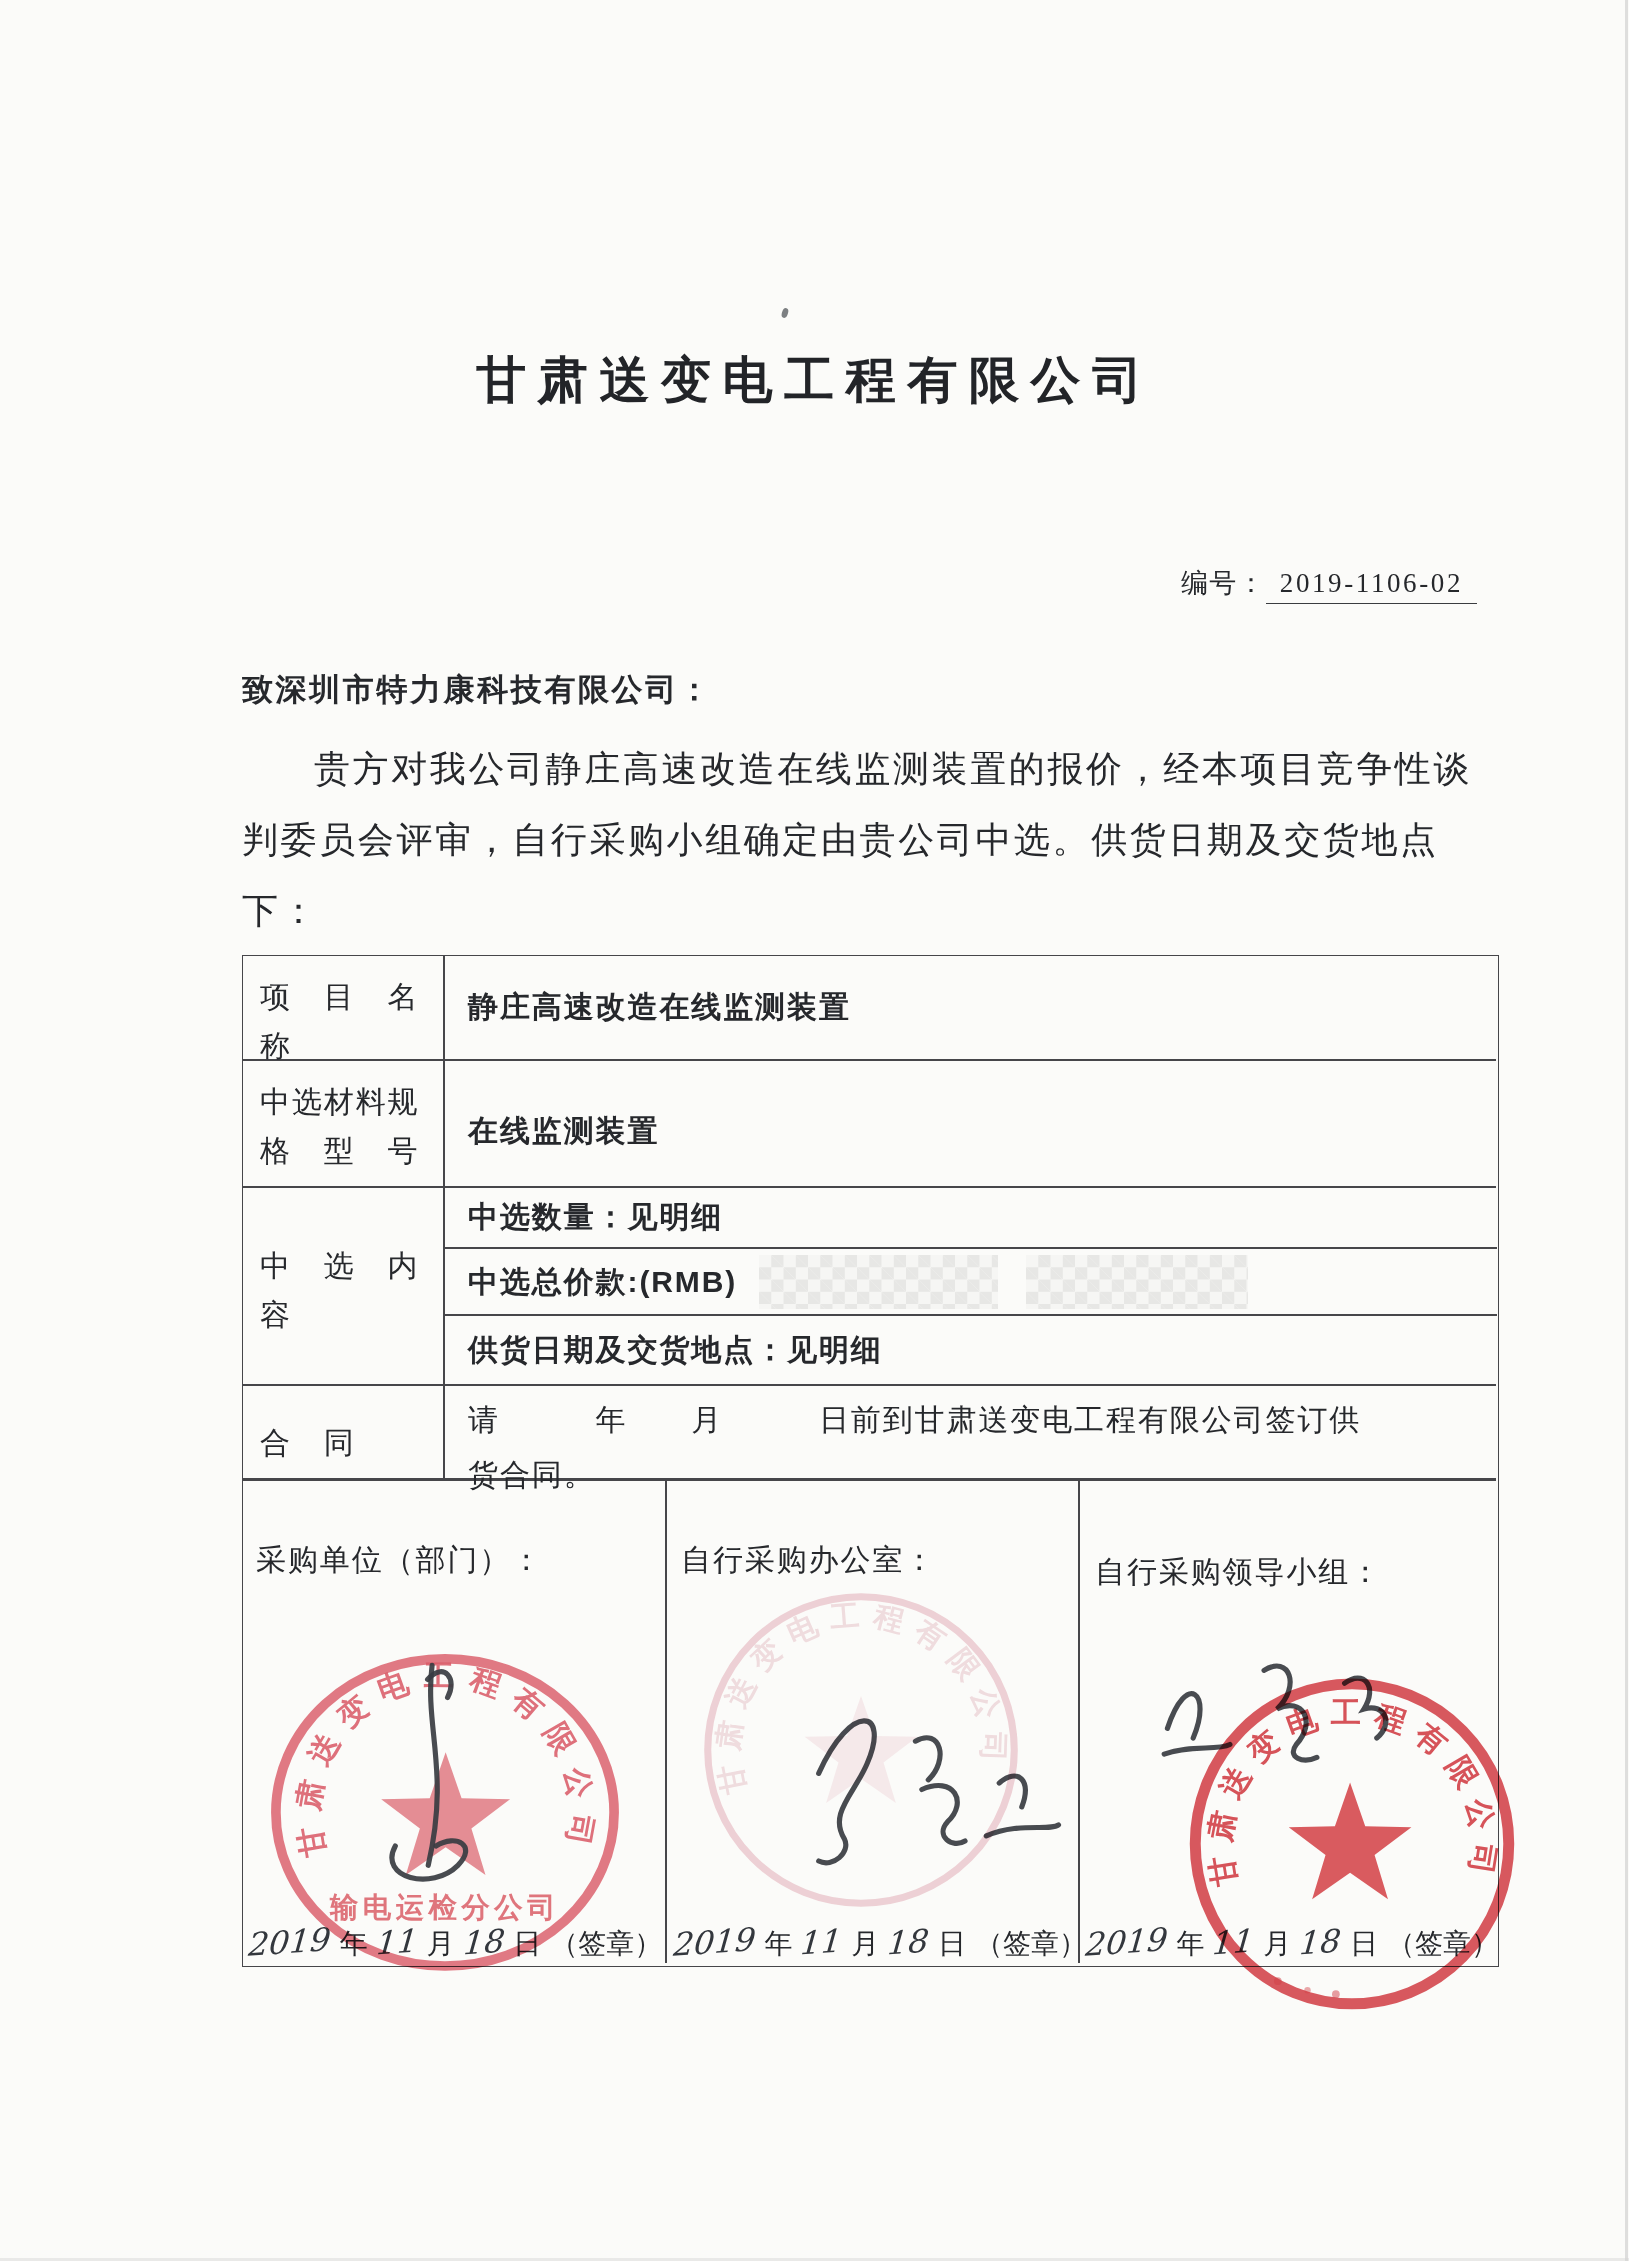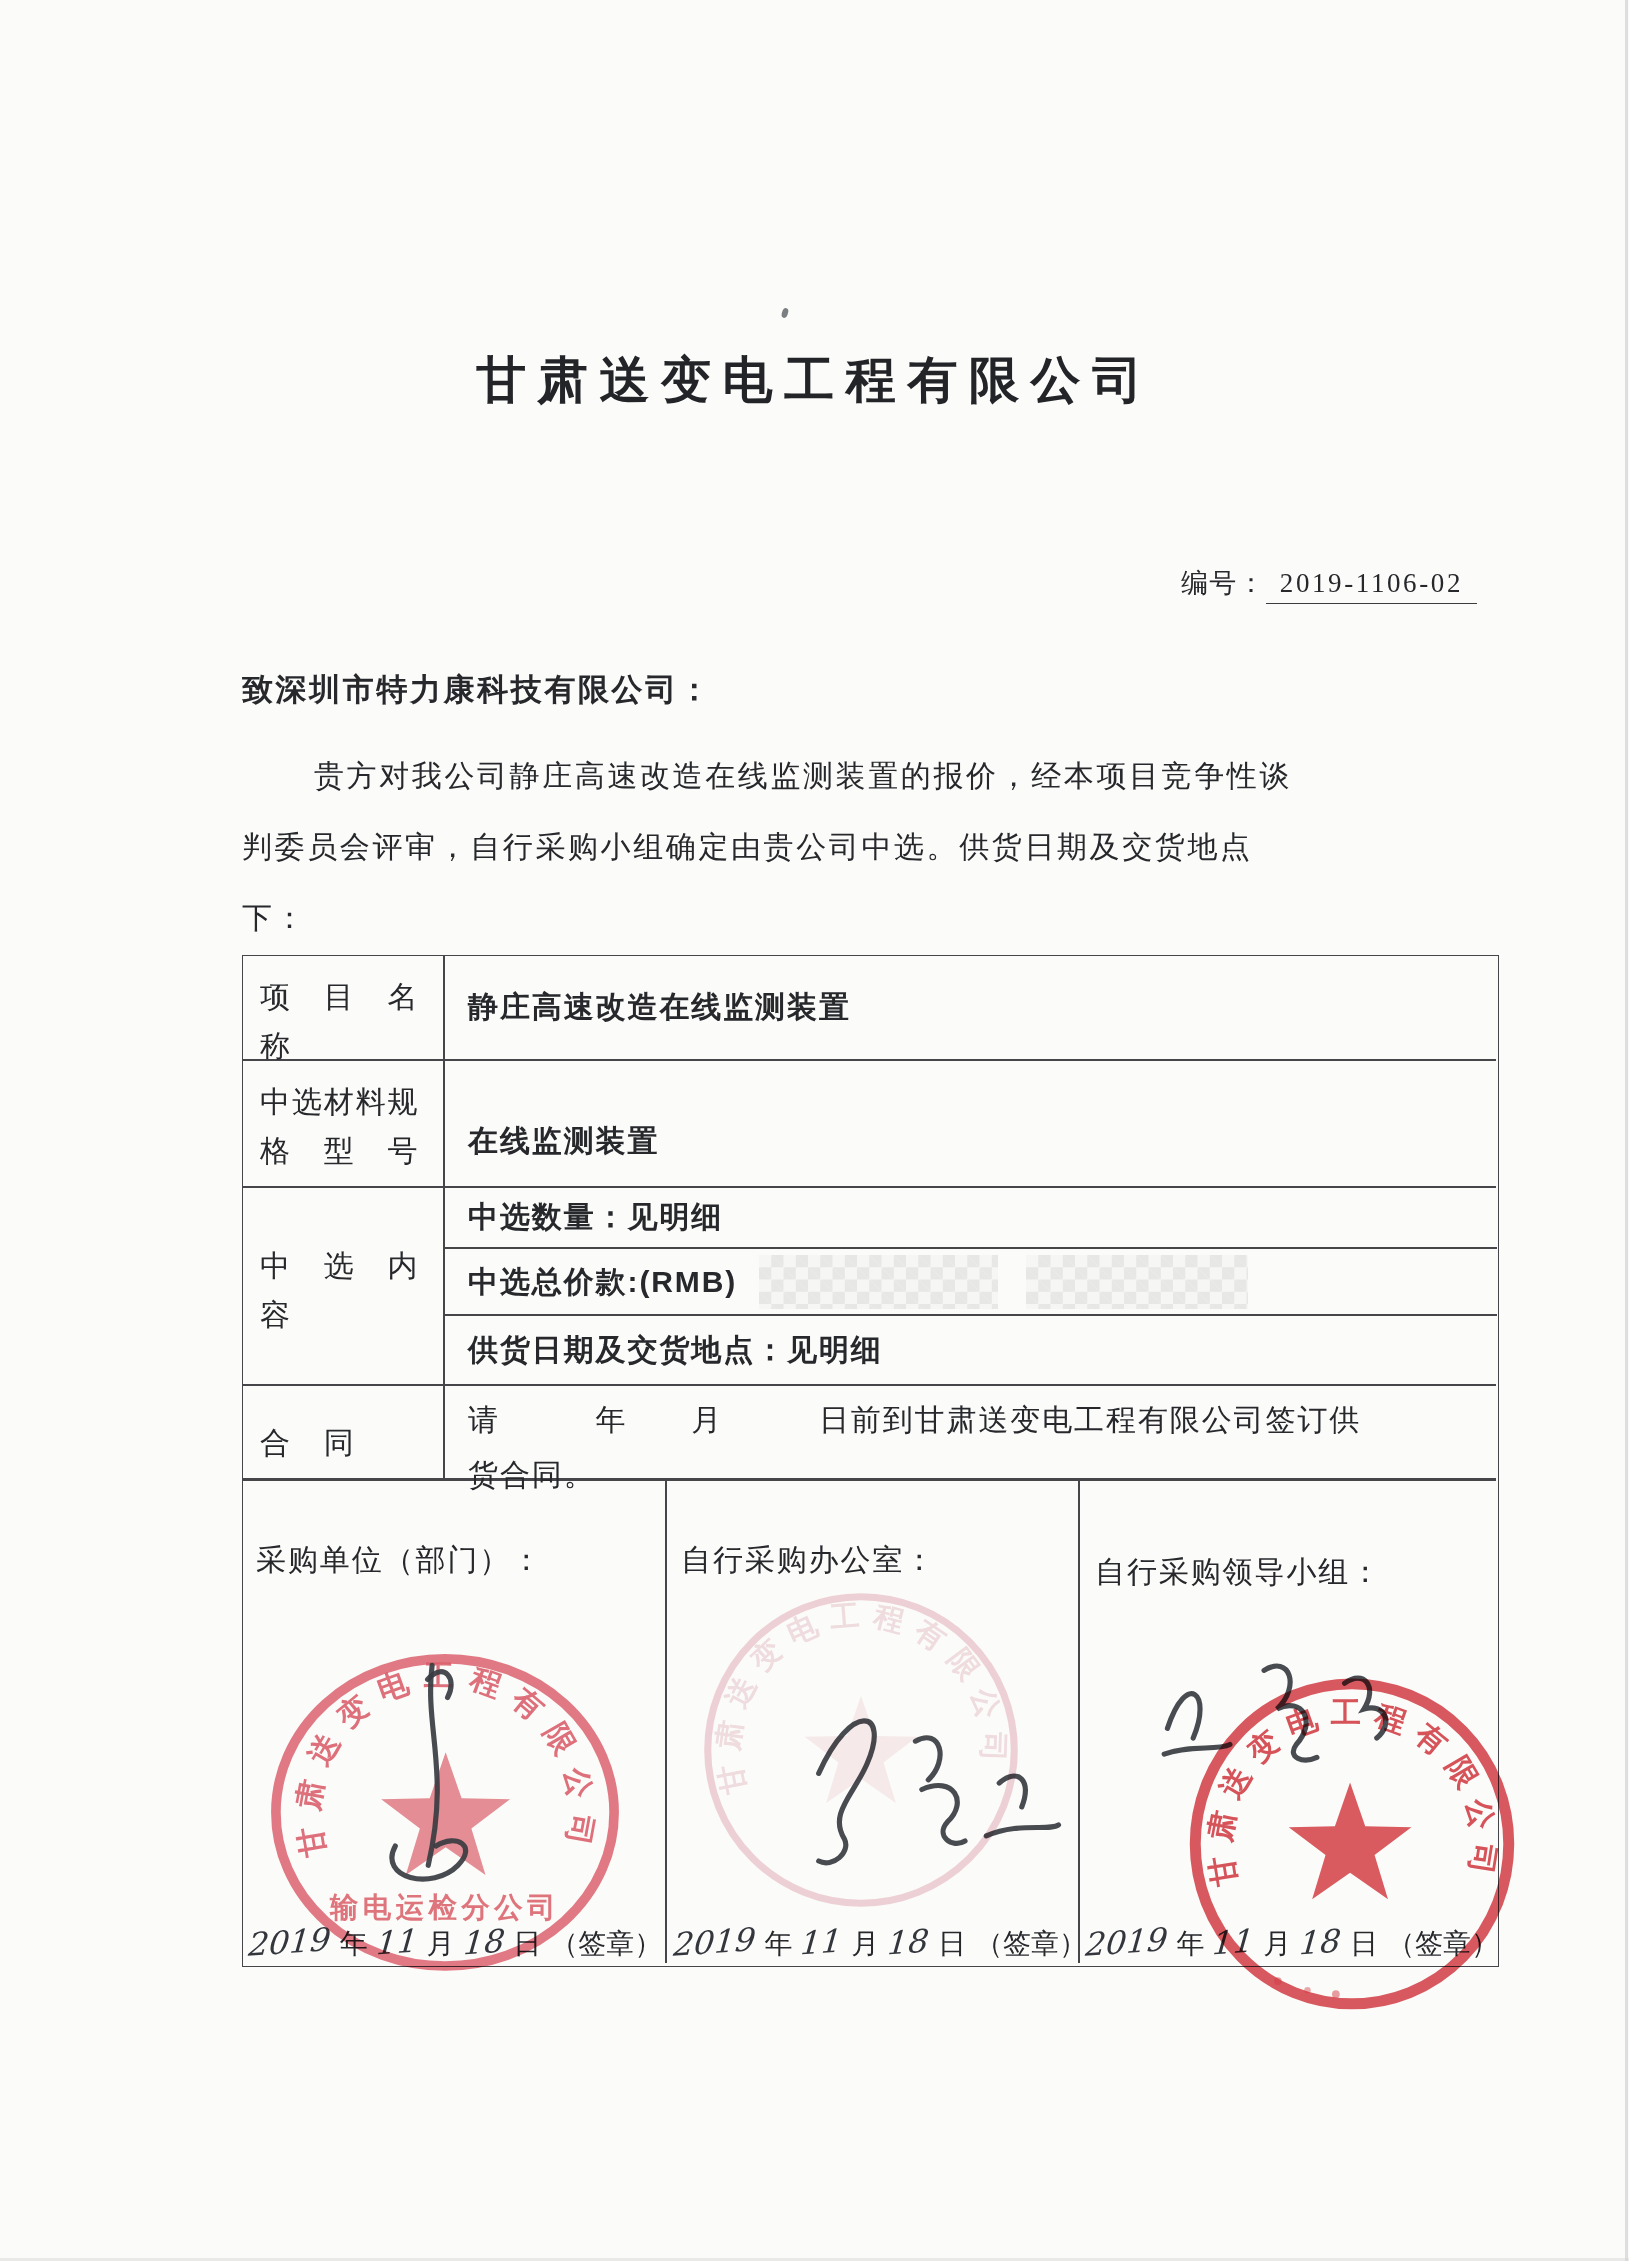--- a/index.html
+++ b/index.html
@@ -13,21 +13,21 @@
   .speck{position:absolute;left:782px;top:308px;width:5.8px;height:9.7px;background:#52555a;border-radius:50%;transform:rotate(18deg);opacity:.75;}
 
   .title{position:absolute;left:0;width:100%;text-align:center;font-weight:bold;color:#222428;}
   .t1{top:347px;font-size:50px;letter-spacing:11.6px;}
   .t2{top:419px;font-size:49px;letter-spacing:1.3px;}
 
   .doc-no{position:absolute;top:565px;right:153px;font-size:27px;letter-spacing:1.3px;}
   .doc-no-val{display:inline-block;border-bottom:1.9px solid #3a3c40;padding:0 14px 3.9px 14px;font-family:"Liberation Serif",serif;letter-spacing:2.6px;}
 
   .addressee{position:absolute;left:242px;top:669px;font-size:31px;font-weight:bold;letter-spacing:2.6px;}
-  .body-line{position:absolute;font-size:30px;letter-spacing:2.6px;margin-top:11px;}
+  .body-line{position:absolute;font-size:36px;letter-spacing:2.6px;}
   .bl1{left:314px;top:745px;}
   .bl2{left:242px;top:816px;}
   .bl3{left:242px;top:887px;}
 
   
   .ntable{position:absolute;left:242px;top:955px;width:1257px;height:1012px;border:1.9px solid #46464a;box-sizing:border-box;}
   .hl{position:absolute;background:#46464a;height:1.9px;}
   .vl{position:absolute;background:#46464a;width:1.9px;}
   .cell{position:absolute;font-size:30px;letter-spacing:1.9px;box-sizing:border-box;}
   .lbl{padding-left:17px;line-height:49px;}
@@ -93,21 +93,21 @@
     <div class="cell lbl" style="left:0;top:15.5px;width:200px;">
       <div>项　目　名</div>
       <div>称</div>
     </div>
     <div class="cell vcenter" style="left:202px;top:0;width:1052px;height:103px;">静庄高速改造在线监测装置</div>
 
     <div class="cell lbl" style="left:0;top:121px;width:200px;">
       <div>中选材料规</div>
       <div>格　型　号</div>
     </div>
-    <div class="cell vcenter" style="left:202px;top:123px;width:1052px;height:125px;">在线监测装置</div>
+    <div class="cell vcenter" style="left:202px;top:113px;width:1052px;height:125px;">在线监测装置</div>
 
     <div class="cell lbl" style="left:0;top:285px;width:200px;">
       <div>中　选　内</div>
       <div>容</div>
     </div>
     <div class="cell vcenter" style="left:202px;top:232px;width:1052px;height:59px;">中选数量：见明细</div>
     <div class="cell vcenter" style="left:202px;top:293px;width:1052px;height:66px;">中选总价款:(RMB)</div>
     <div class="mosaic" style="left:516px;top:299px;width:239px;height:54px;"></div>
     <div class="mosaic" style="left:783px;top:299px;width:222px;height:54px;"></div>
     <div class="cell vcenter" style="left:202px;top:360px;width:1052px;height:68px;border-radius:20px;">供货日期及交货地点：见明细</div>

